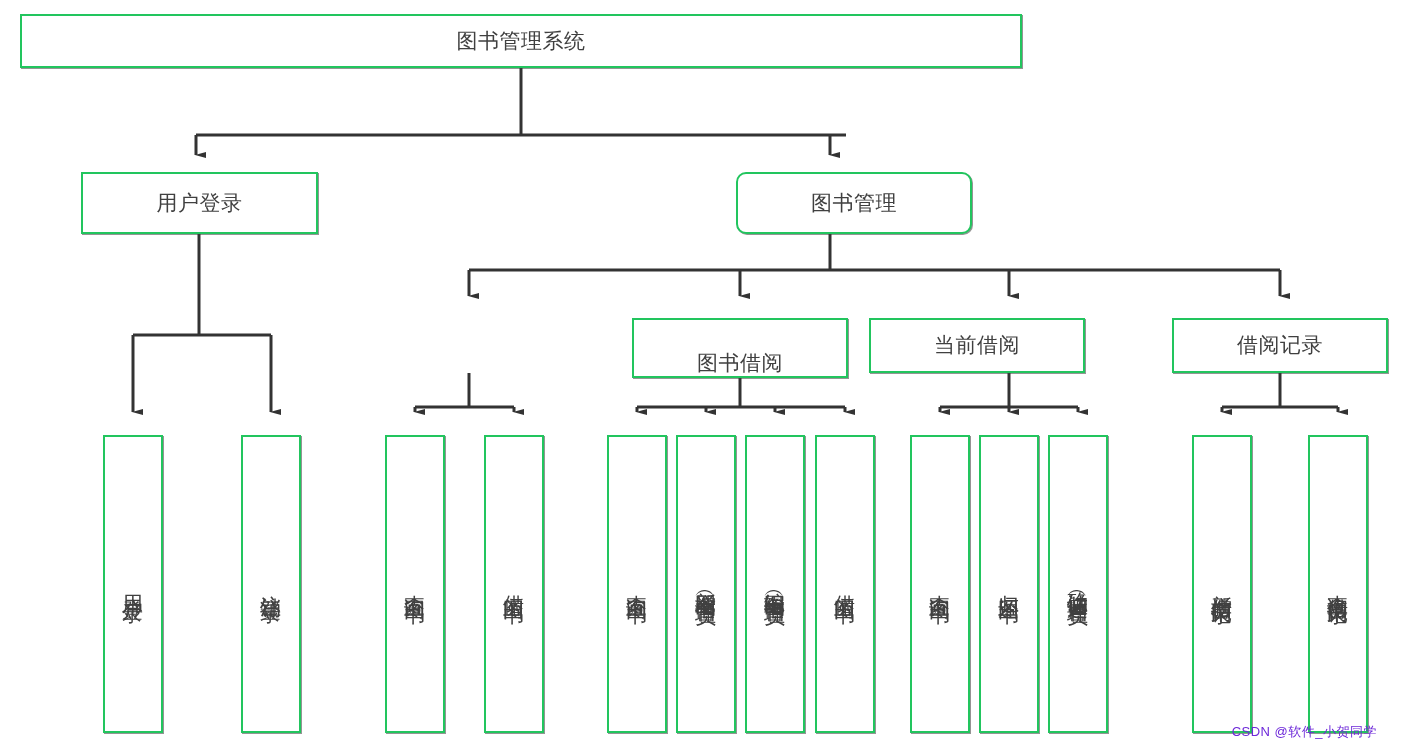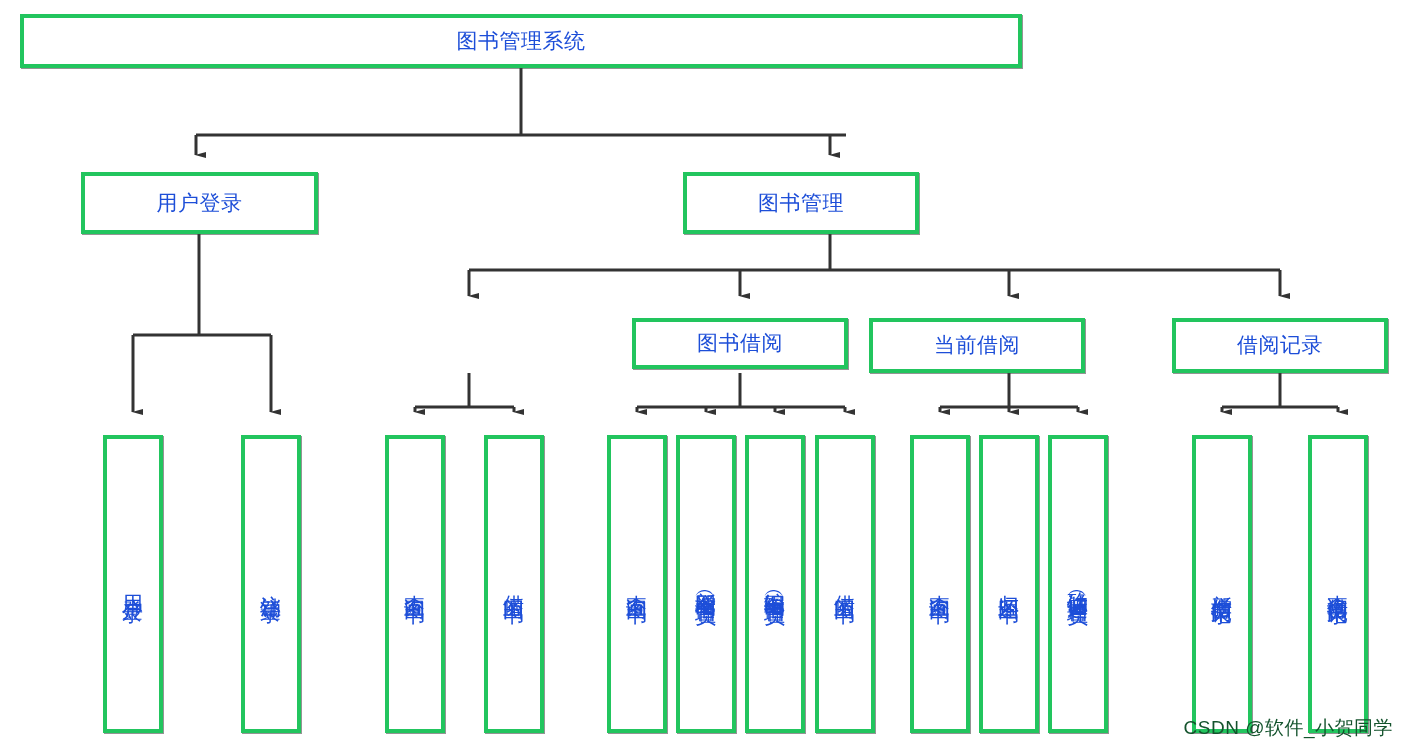--- a/index.html
+++ b/index.html
@@ -23,26 +23,26 @@
     position: absolute;
     left: 0;
     top: 0;
     width: 1405px;
     height: 747px;
   }
   .node {
     position: absolute;
     box-sizing: border-box;
     background: #ffffff;
-    border: 4px solid #22c55e;
+    border: 2px solid #22c55e;
     box-shadow: 1px 1px 0 0 rgba(60,60,60,0.55);
     display: flex;
     align-items: center;
     justify-content: center;
-    color: #1d4ed8;
+    color: #404040;
   }
   .node-label {
     font-size: 21px;
     line-height: 1.18;
     letter-spacing: 0.5px;
     white-space: nowrap;
     text-align: center;
   }
   .node.leaf {
     align-items: center;
@@ -56,24 +56,24 @@
     letter-spacing: 3px;
     font-size: 21px;
     line-height: 1.0;
     max-height: 100%;
   }
   .node.leaf.tall .node-label {
     letter-spacing: 2px;
   }
   .watermark {
     position: absolute;
-    right: 12px;
+    right: 28px;
     bottom: 6px;
-    font-size: 19px;
-    color: #14532d;
+    font-size: 13px;
+    color: #6d28d9;
     letter-spacing: 0.5px;
     white-space: nowrap;
     pointer-events: none;
   }
 </style>
 </head>
 <body>
 
 <div id="diagram-root">
 
@@ -127,25 +127,25 @@
     </g>
   </svg>
 
   <div class="node" style="left:20px; top:14px; width:1002px; height:54px;">
     <span class="node-label">图书管理系统</span>
   </div>
 
   <div class="node" style="left:81px; top:172px; width:237px; height:62px;">
     <span class="node-label">用户登录</span>
   </div>
-  <div class="node" style="left:683px; top:172px; width:236px; height:62px;">
+  <div class="node" style="left:736px; top:172px; width:236px; height:62px;border-radius:10px;">
     <span class="node-label">图书管理</span>
   </div>
 
-  <div class="node" style="left:632px; top:318px; width:216px; height:51px;">
+  <div class="node" style="left:632px; top:318px; width:216px; height:60px;align-items:flex-end;">
     <span class="node-label">图书借阅</span>
   </div>
   <div class="node" style="left:869px; top:318px; width:216px; height:55px;">
     <span class="node-label">当前借阅</span>
   </div>
   <div class="node" style="left:1172px; top:318px; width:216px; height:55px;">
     <span class="node-label">借阅记录</span>
   </div>
 
   <div class="node leaf" style="left:103px; top:435px; width:60px; height:298px;">

